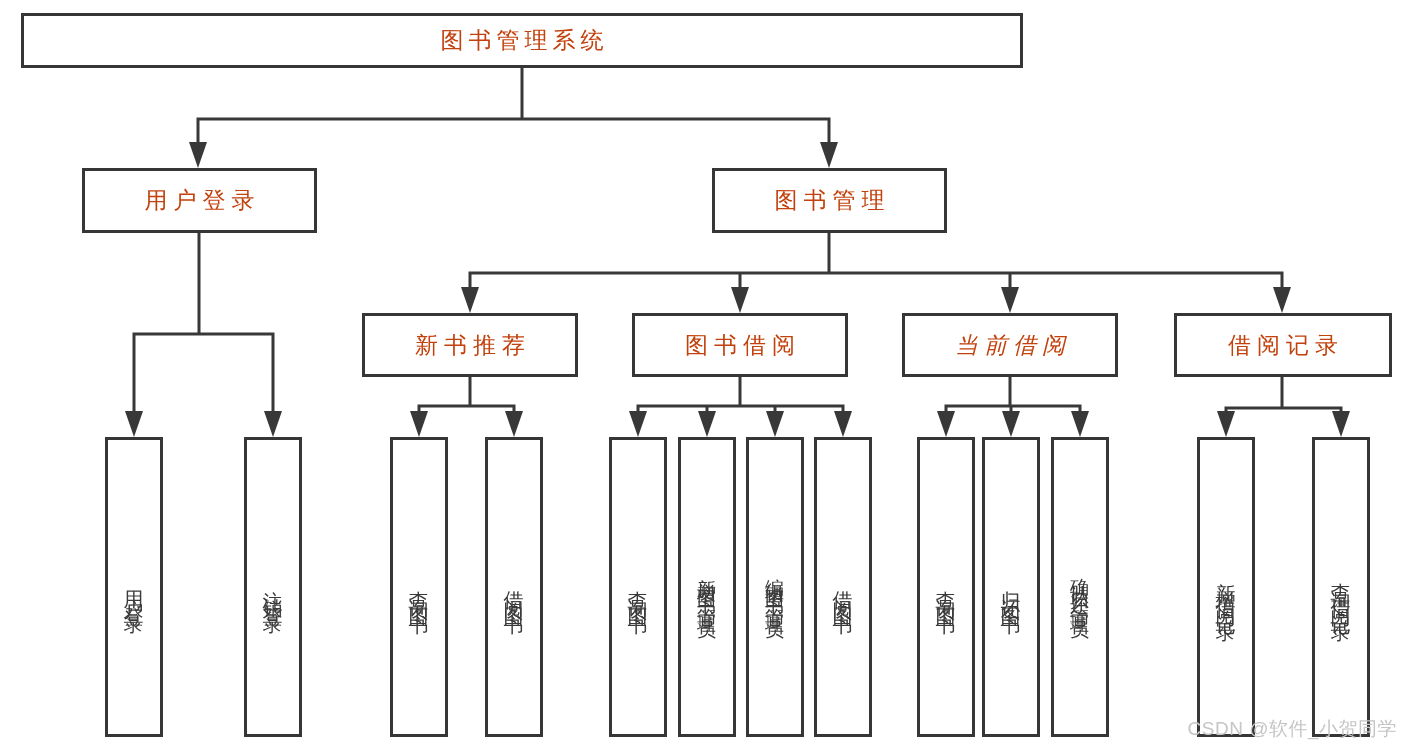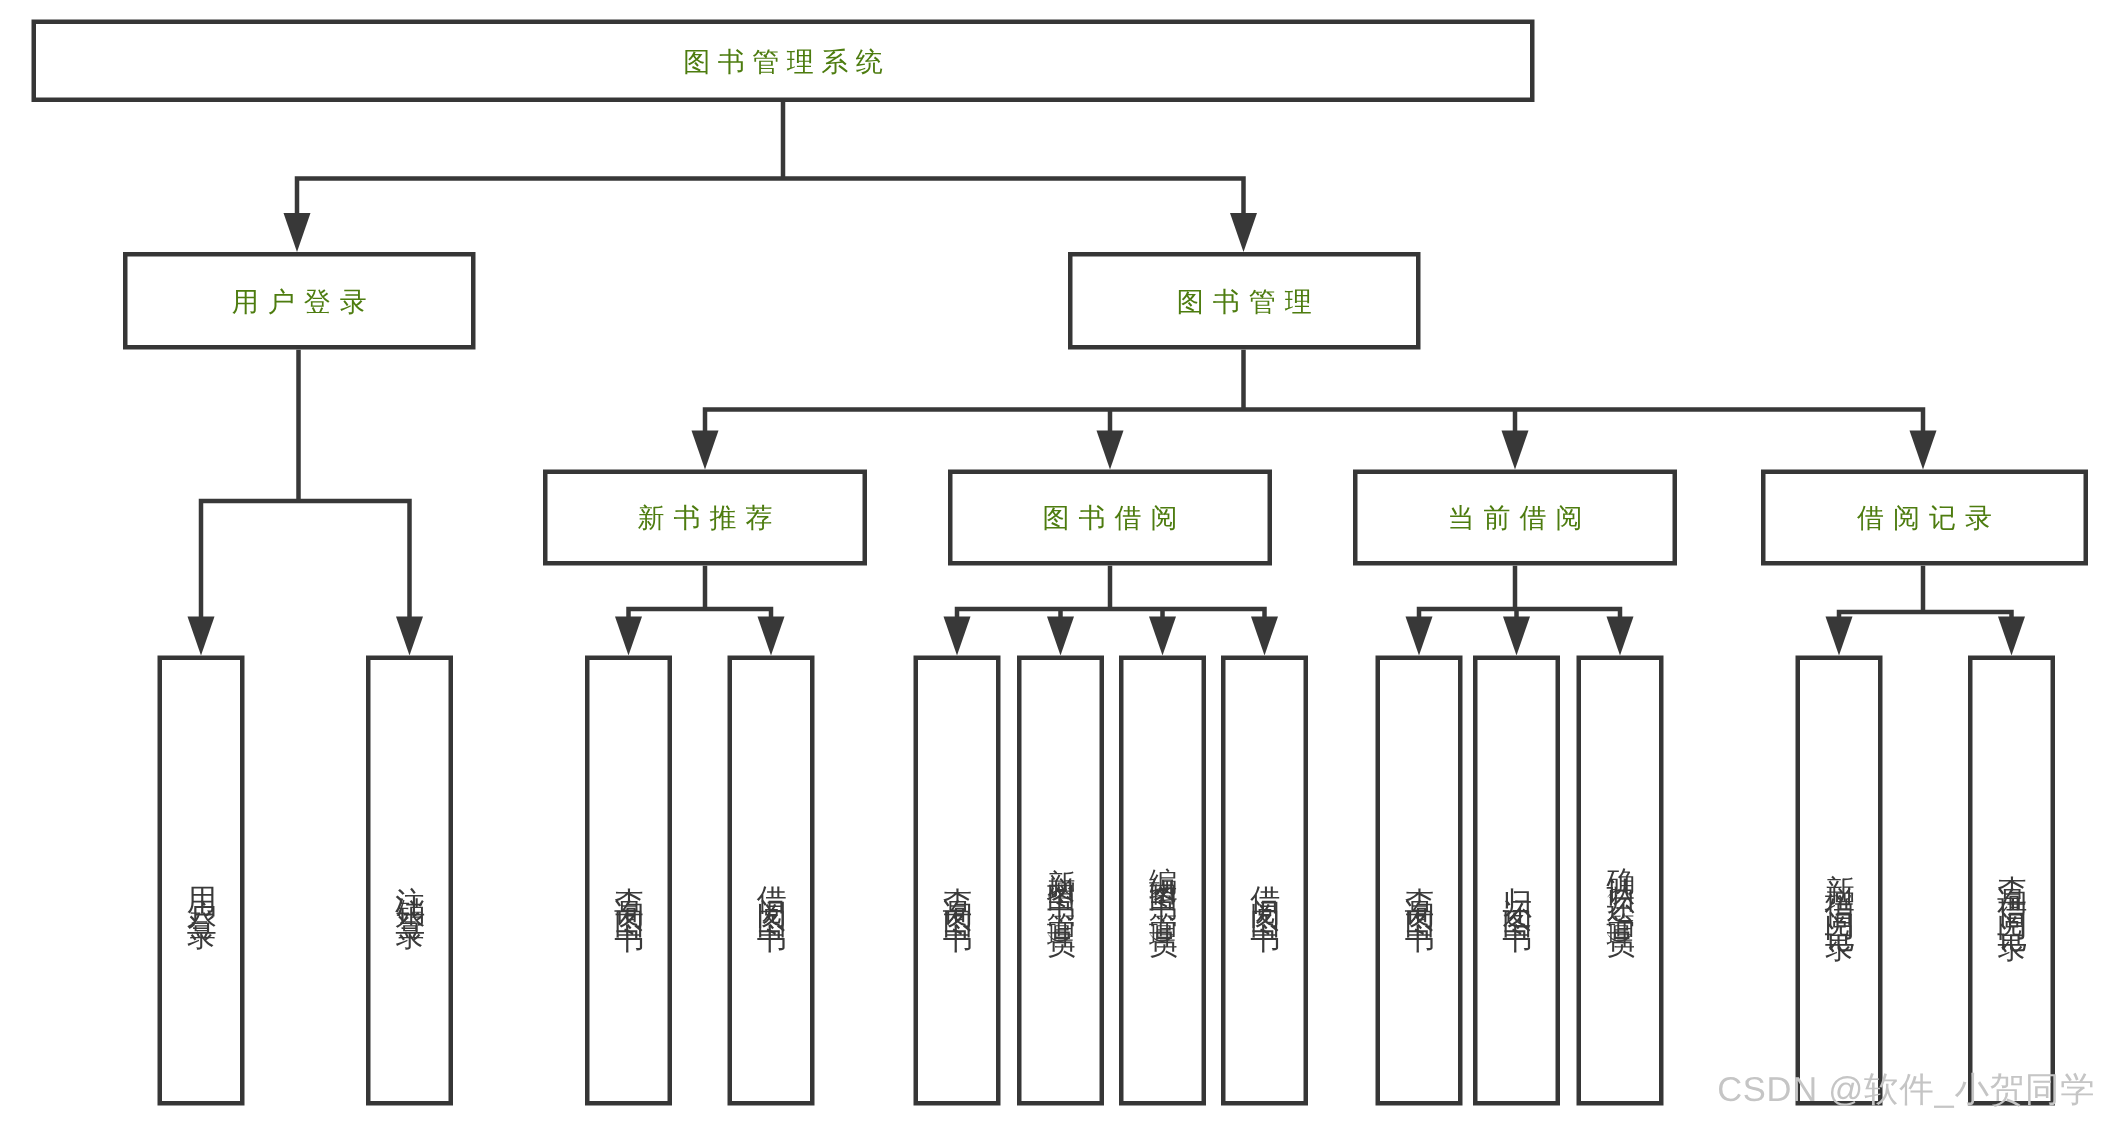--- a/index.html
+++ b/index.html
@@ -17,45 +17,45 @@
   }
   .box{
     position:absolute;
     box-sizing:border-box;
     border:3px solid #363636;
     background:#ffffff;
     display:flex;align-items:center;justify-content:center;
     text-align:center;
   }
   .h-label{
-    font-size:18px;
+    font-size:23px;
     letter-spacing:6px;
     margin-right:-6px;
     white-space:nowrap;
-    color:#4d7c0f;
+    color:#c2410c;
   }
   .root .h-label{letter-spacing:5px;margin-right:-5px;}
   .leaf{
     top:437px;height:300px;width:58px;
   }
   .v-label{
     writing-mode:vertical-rl;
     text-orientation:mixed;
     font-size:20px;
     letter-spacing:8px;
     margin-bottom:-8px;
     line-height:1;
     color:#3a3a3a;
     white-space:nowrap;
   }
   .leaf.long .v-label{letter-spacing:6px;margin-bottom:-6px;font-size:19px;}
   #watermark{
     position:absolute;
     right:8px;bottom:5px;
-    font-size:23px;
+    font-size:19px;
     color:#c5c5c5;
     letter-spacing:0.5px;
     white-space:nowrap;
     z-index:5;
   }
 </style>
 </head>
 <body>
 
 <div id="stage">
@@ -103,21 +103,21 @@
   <div class="box" style="left:712px;top:168px;width:235px;height:65px;justify-content:center;">
     <span class="h-label">图书管理</span>
   </div>
 
   <div class="box" style="left:362px;top:313px;width:216px;height:64px;align-items:center;">
     <span class="h-label">新书推荐</span>
   </div>
   <div class="box" style="left:632px;top:313px;width:216px;height:64px;font-family:Liberation Mono, monospace;">
     <span class="h-label">图书借阅</span>
   </div>
-  <div class="box" style="left:902px;top:313px;width:216px;height:64px;">
+  <div class="box" style="left:902px;top:313px;width:216px;height:64px;font-style:italic;">
     <span class="h-label">当前借阅</span>
   </div>
   <div class="box" style="left:1174px;top:313px;width:218px;height:64px;">
     <span class="h-label">借阅记录</span>
   </div>
 
   <div class="box leaf" style="left:105px;">
     <span class="v-label">用户登录</span>
   </div>
   <div class="box leaf" style="left:244px;">

